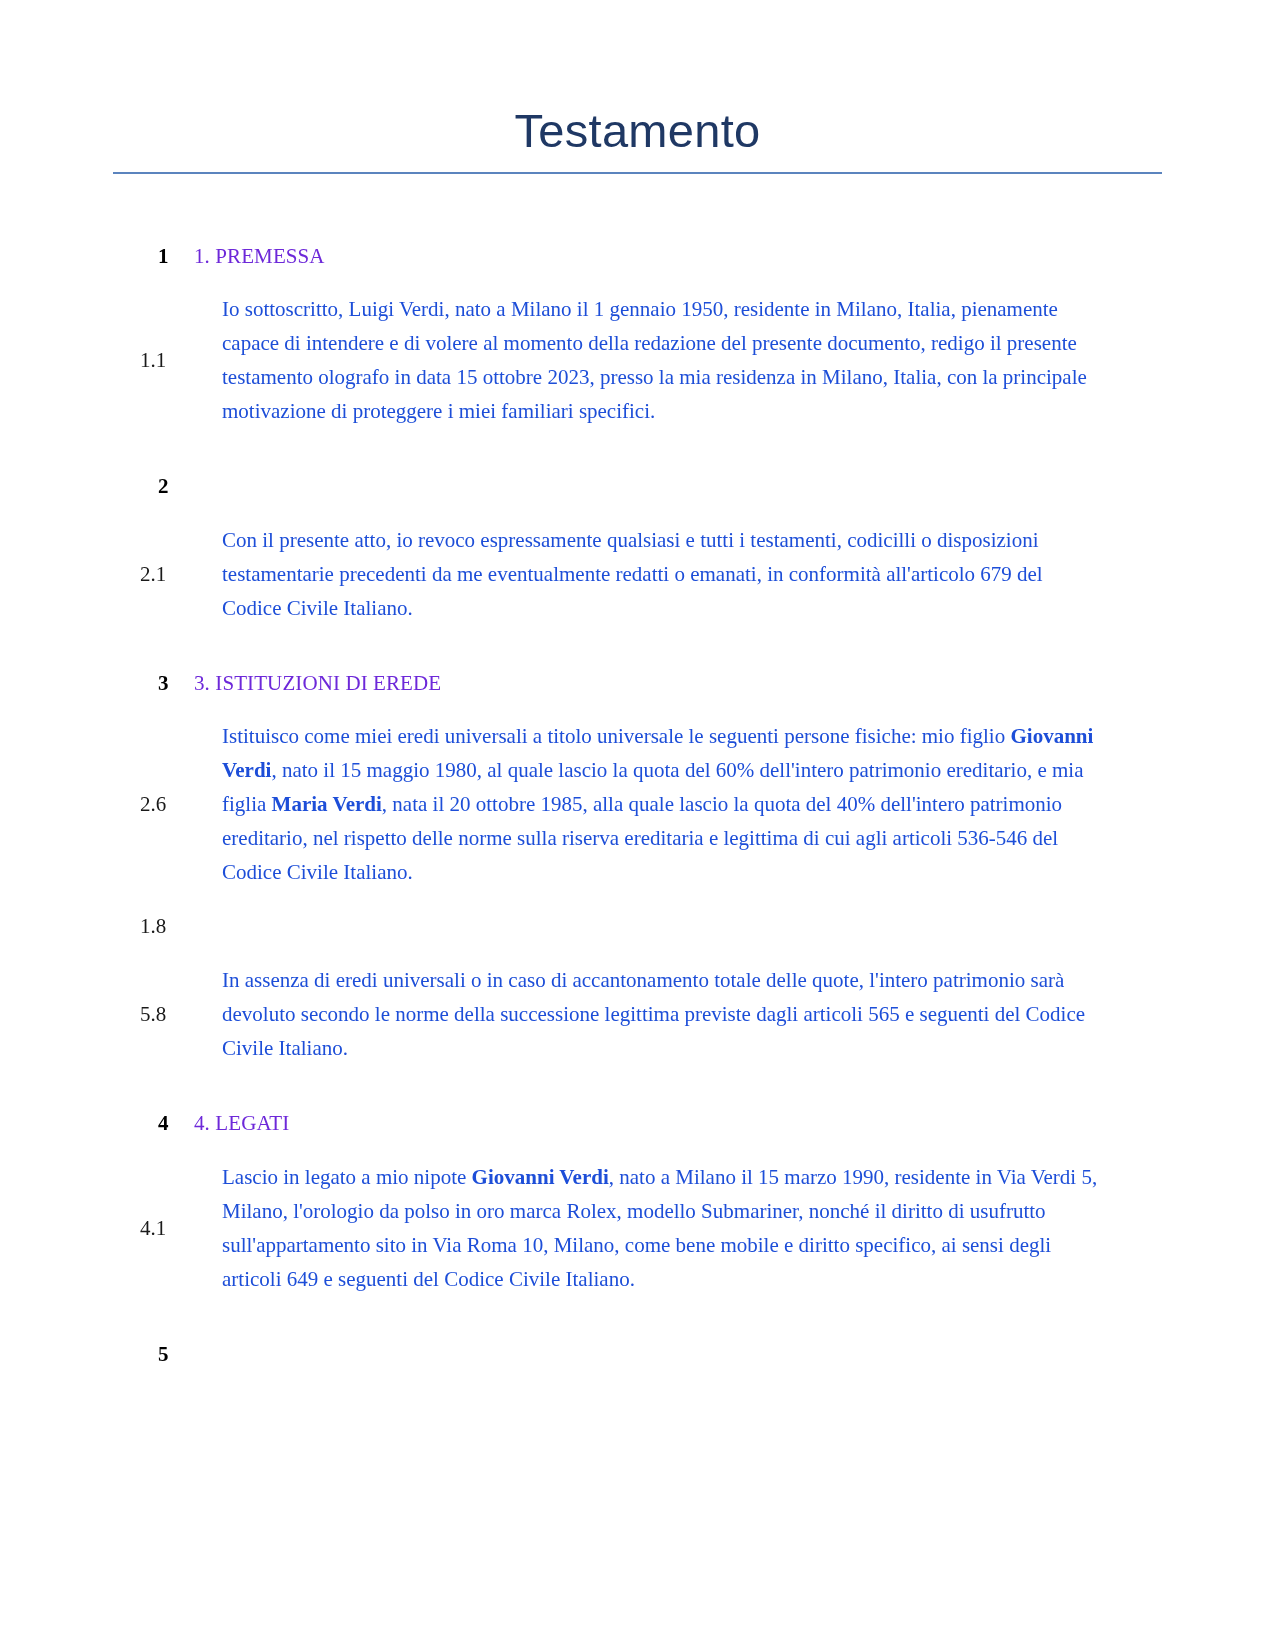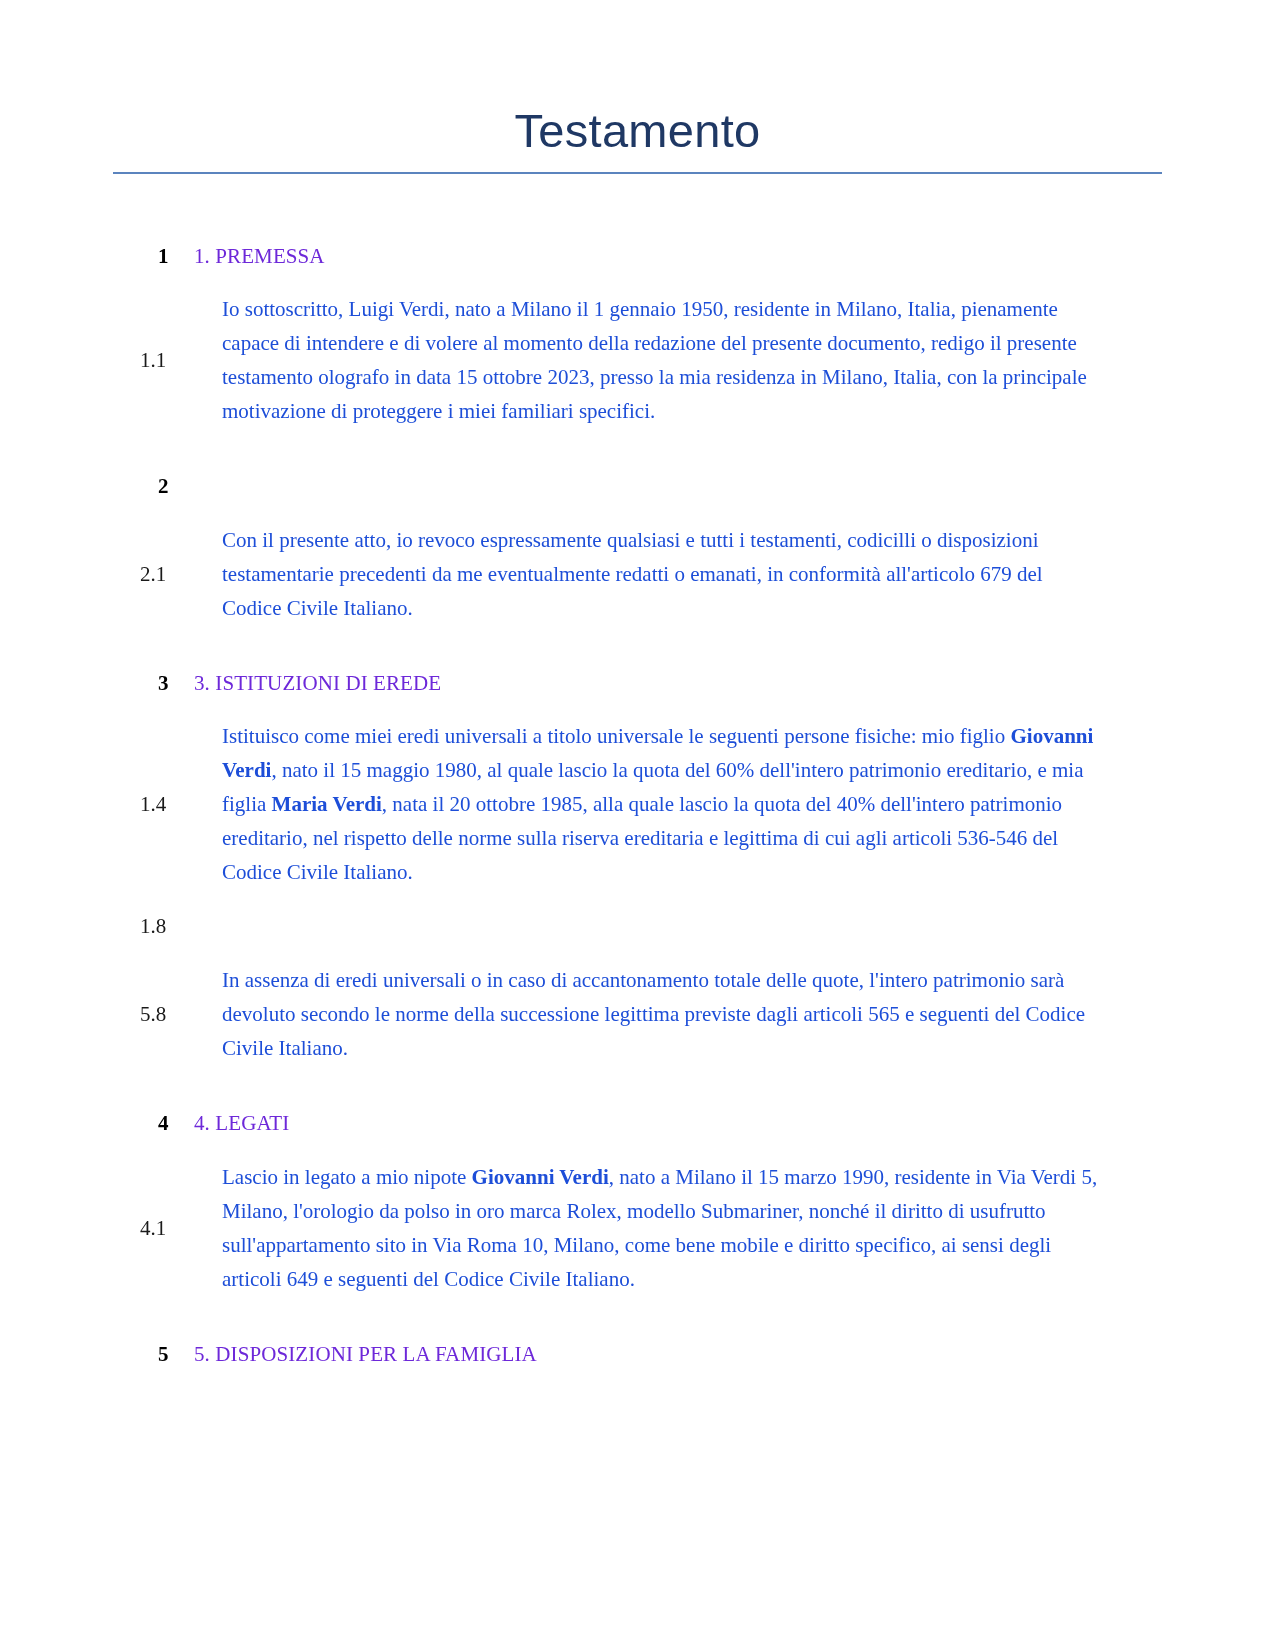--- a/index.html
+++ b/index.html
@@ -134,21 +134,21 @@
           <div class="para-num">2.1</div>
           <div class="para-text"><span>Con il presente atto, io revoco espressamente qualsiasi e tutti i testamenti, codicilli o disposizioni testamentarie precedenti da me eventualmente redatti o emanati, in conformità all'articolo 679 del Codice Civile Italiano.</span></div>
         </div>
       </div>
       <div class="section">
         <div class="heading-row">
           <div class="heading-num">3</div>
           <div class="heading-text">3. ISTITUZIONI DI EREDE</div>
         </div>
         <div class="para-row">
-          <div class="para-num">1.4</div>
+          <div class="para-num">2.6</div>
           <div class="para-text"><span>Istituisco come miei eredi universali a titolo universale le seguenti persone fisiche: mio figlio </span><b>Giovanni Verdi</b><span>, nato il 15 maggio 1980, al quale lascio la quota del 60% dell'intero patrimonio ereditario, e mia figlia </span><b>Maria Verdi</b><span>, nata il 20 ottobre 1985, alla quale lascio la quota del 40% dell'intero patrimonio ereditario, nel rispetto delle norme sulla riserva ereditaria e legittima di cui agli articoli 536-546 del Codice Civile Italiano.</span></div>
         </div>
         <div class="para-row">
           <div class="para-num">1.8</div>
         </div>
         <div class="para-row">
           <div class="para-num">5.8</div>
           <div class="para-text"><span>In assenza di eredi universali o in caso di accantonamento totale delle quote, l'intero patrimonio sarà devoluto secondo le norme della successione legittima previste dagli articoli 565 e seguenti del Codice Civile Italiano.</span></div>
         </div>
       </div>
@@ -158,18 +158,17 @@
           <div class="heading-text">4. LEGATI</div>
         </div>
         <div class="para-row">
           <div class="para-num">4.1</div>
           <div class="para-text"><span>Lascio in legato a mio nipote </span><b>Giovanni Verdi</b><span>, nato a Milano il 15 marzo 1990, residente in Via Verdi 5, Milano, l'orologio da polso in oro marca Rolex, modello Submariner, nonché il diritto di usufrutto sull'appartamento sito in Via Roma 10, Milano, come bene mobile e diritto specifico, ai sensi degli articoli 649 e seguenti del Codice Civile Italiano.</span></div>
         </div>
       </div>
       <div class="section">
         <div class="heading-row">
           <div class="heading-num">5</div>
-          <div class="heading-text">5. DISPOSIZIONI PER LA FAMIGLIA</div>
         </div>
       </div>
     </div>
 
 </div>
 
 </body></html>

